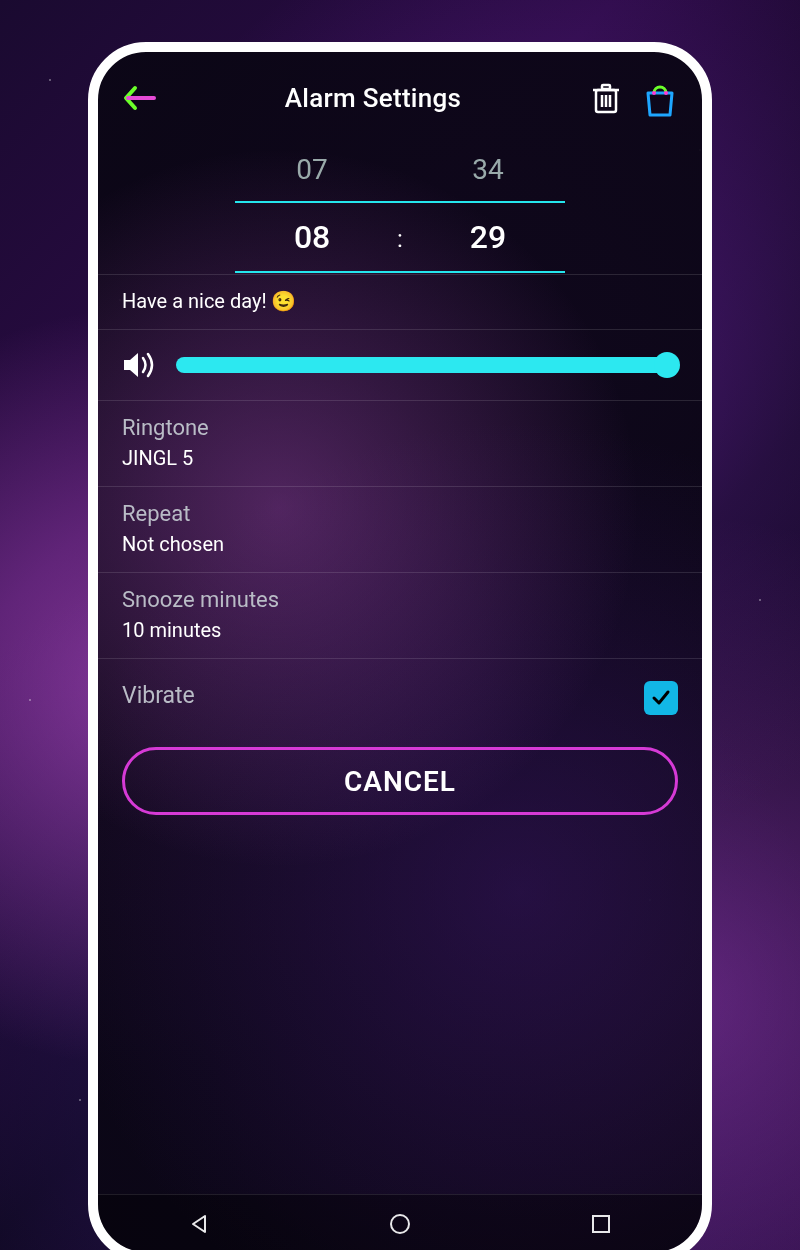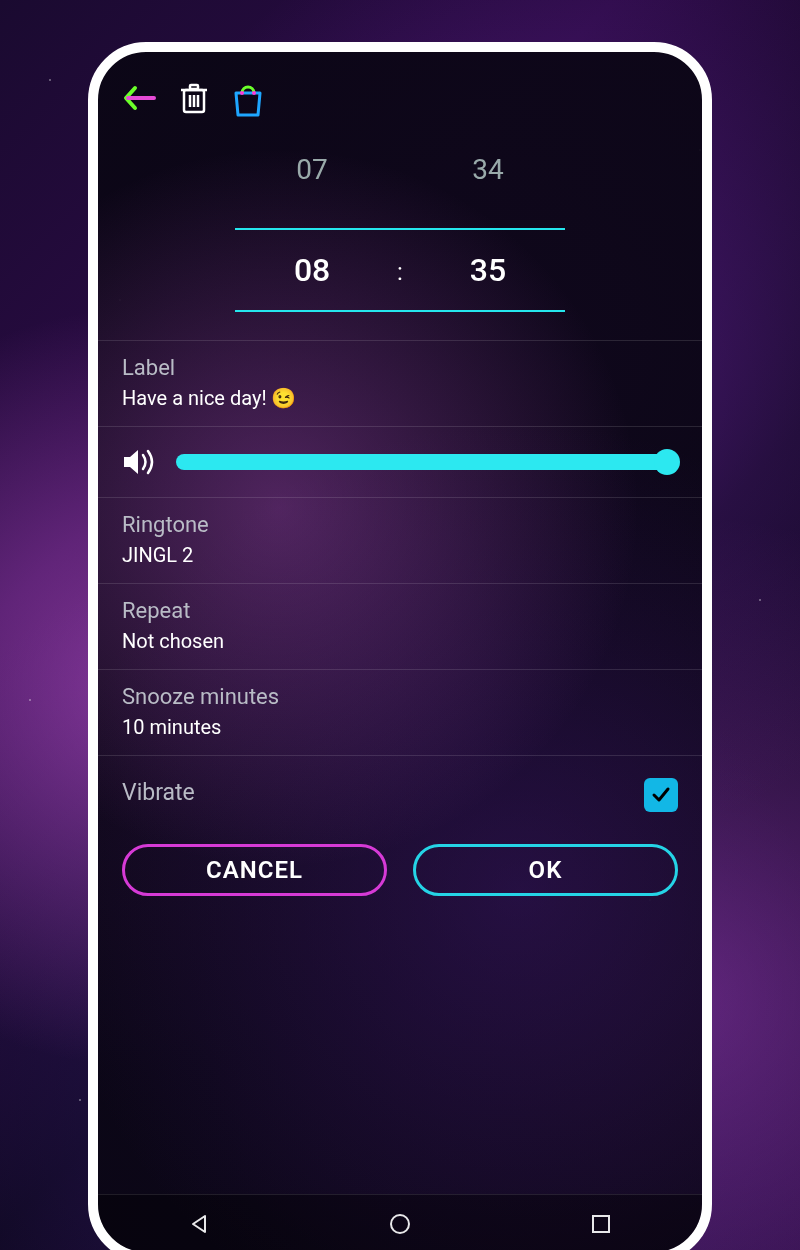--- a/index.html
+++ b/index.html
@@ -41,59 +41,60 @@
   }
 
   .topbar { display:flex; align-items:center; padding:26px 22px 10px; gap:14px; }
   .topbar .title { flex:1; text-align:center; font-size:26px; font-weight:500; letter-spacing:.3px; }
   .icon-btn { width:40px; height:40px; display:flex; align-items:center; justify-content:center; }
 
   .time-picker { padding:10px 14px 0; }
   .time-row { display:flex; justify-content:center; align-items:center; gap:40px; height:62px; }
   .time-val { width:90px; text-align:center; font-size:28px; color:#9aa; }
   .time-row.main .time-val { color:#fff; font-size:32px; font-weight:500; }
-  .time-row.main { border-top:2px solid #25e6ed; border-bottom:2px solid #25e6ed; width:330px; margin:28px auto; height:84px; }
+  .time-row.main { border-top:2px solid #25e6ed; border-bottom:2px solid #25e6ed; width:330px; margin:1px auto; height:72px; }
   .time-row.main .time-val { border:none; }
   .colon { color:#fff; font-size:24px; position:relative; top:2px; }
   .colon.dim { color:#778; opacity:.2; }
 
   .section { padding:14px 24px 16px; border-top:1px solid rgba(255,255,255,0.12); }
   .section:first-of-type { border-top:1px solid rgba(255,255,255,0.12); margin-top:14px; }
   .sec-label { color:#b9bcc6; font-size:22px; margin-bottom:6px; }
   .sec-value { color:#fff; font-size:20px; }
 
   .volume { display:flex; align-items:center; gap:20px; padding:20px 24px; border-top:1px solid rgba(255,255,255,0.12); }
   .slider { flex:1; height:22px; position:relative; }
   .track { position:absolute; left:0; right:0; top:50%; transform:translateY(-50%); height:16px; border-radius:10px; background:#2ce8f0; }
   .thumb { position:absolute; right:-2px; top:50%; transform:translate(0,-50%); width:26px; height:26px; border-radius:50%; background:#2ce8f0; }
 
   .vibrate-row { display:flex; align-items:center; justify-content:space-between; padding:22px 24px 12px; border-top:1px solid rgba(255,255,255,0.12);gap:8px; }
   .checkbox { width:34px; height:34px; border-radius:6px; background:#12b7e6; display:flex; align-items:center; justify-content:center; }
 
   .buttons { display:flex; gap:26px; padding:20px 24px 0; }
-  .btn { flex:1; height:52px; border-radius:40px; display:flex; align-items:center; justify-content:center; font-size:24px; font-weight:600; letter-spacing:1px; background:transparent; }
+  .btn { flex:1; height:68px; border-radius:40px; display:flex; align-items:center; justify-content:center; font-size:28px; font-weight:600; letter-spacing:1px; background:transparent; }
   .btn.cancel { border:3px solid #d63ad6; }
   .btn.ok { border:3px solid #25d4e6; }
 
   .navbar { margin-top:auto; height:58px; border-top:1px solid rgba(255,255,255,0.1); display:flex; align-items:center; justify-content:space-around; background:rgba(0,0,0,0.35); }
   .nav-item { width:30px; height:30px; display:flex; align-items:center; justify-content:center; }
 </style>
 </head>
 <body>
 <div class="stars"></div>
 
 <div class="phone">
 
   <div class="topbar">
     <div class="icon-btn">
       <svg width="34" height="26" viewBox="0 0 34 26">
         <path d="M12 3 L3 13 L12 23" stroke="#6bff2a" stroke-width="4" fill="none" stroke-linecap="round" stroke-linejoin="round"></path>
         <line x1="5" y1="13" x2="31" y2="13" stroke="#e64ad6" stroke-width="4" stroke-linecap="round"></line>
       </svg>
     </div>
+    <div class="title">Alarm Settings</div>
     <div class="icon-btn">
       <svg width="28" height="32" viewBox="0 0 28 32">
         <rect x="4" y="8" width="20" height="22" rx="2" fill="none" stroke="#fff" stroke-width="2.5"></rect>
         <line x1="1" y1="8" x2="27" y2="8" stroke="#fff" stroke-width="2.5"></line>
         <rect x="10" y="3" width="8" height="4" rx="1" fill="none" stroke="#fff" stroke-width="2.5"></rect>
         <line x1="10" y1="13" x2="10" y2="25" stroke="#fff" stroke-width="2.5"></line>
         <line x1="14" y1="13" x2="14" y2="25" stroke="#fff" stroke-width="2.5"></line>
         <line x1="18" y1="13" x2="18" y2="25" stroke="#fff" stroke-width="2.5"></line>
       </svg>
     </div>
@@ -109,44 +110,43 @@
 
   <div class="time-picker">
     <div class="time-row">
       <div class="time-val">07</div>
       <span class="colon dim">&nbsp;</span>
       <div class="time-val">34</div>
     </div>
     <div class="time-row main">
       <div class="time-val">08</div>
       <span class="colon">:</span>
-      <div class="time-val">35</div>
+      <div class="time-val">29</div>
     </div>
   </div>
 
   <div class="section">
-    <div class="sec-label">Label</div>
     <div class="sec-value">Have a nice day! 😉</div>
   </div>
 
   <div class="volume">
     <svg width="34" height="30" viewBox="0 0 34 30">
       <path d="M2 10 L8 10 L16 3 L16 27 L8 20 L2 20 Z" fill="#fff"></path>
       <path d="M21 8 Q26 15 21 22" stroke="#fff" stroke-width="2.5" fill="none" stroke-linecap="round"></path>
       <path d="M26 4 Q34 15 26 26" stroke="#fff" stroke-width="2.5" fill="none" stroke-linecap="round"></path>
     </svg>
     <div class="slider">
       <div class="track"></div>
       <div class="thumb"></div>
     </div>
   </div>
 
   <div class="section">
     <div class="sec-label">Ringtone</div>
-    <div class="sec-value">JINGL 2</div>
+    <div class="sec-value">JINGL 5</div>
   </div>
 
   <div class="section">
     <div class="sec-label">Repeat</div>
     <div class="sec-value">Not chosen</div>
   </div>
 
   <div class="section">
     <div class="sec-label">Snooze minutes</div>
     <div class="sec-value">10 minutes</div>
@@ -156,21 +156,20 @@
     <div class="sec-label" style="color:#b9bcc6;font-size:23px;">Vibrate</div>
     <div class="checkbox">
       <svg width="22" height="22" viewBox="0 0 22 22">
         <path d="M4 11 L9 16 L18 5" stroke="#000" stroke-width="3" fill="none" stroke-linecap="round" stroke-linejoin="round"></path>
       </svg>
     </div>
   </div>
 
   <div class="buttons">
     <div class="btn cancel">CANCEL</div>
-    <div class="btn ok">OK</div>
   </div>
 
   <div class="navbar">
     <div class="nav-item">
       <svg width="22" height="22" viewBox="0 0 22 22">
         <path d="M17 3 L5 11 L17 19 Z" fill="none" stroke="#e8e8ea" stroke-width="2" stroke-linejoin="round"></path>
       </svg>
     </div>
     <div class="nav-item">
       <svg width="24" height="24" viewBox="0 0 24 24">

